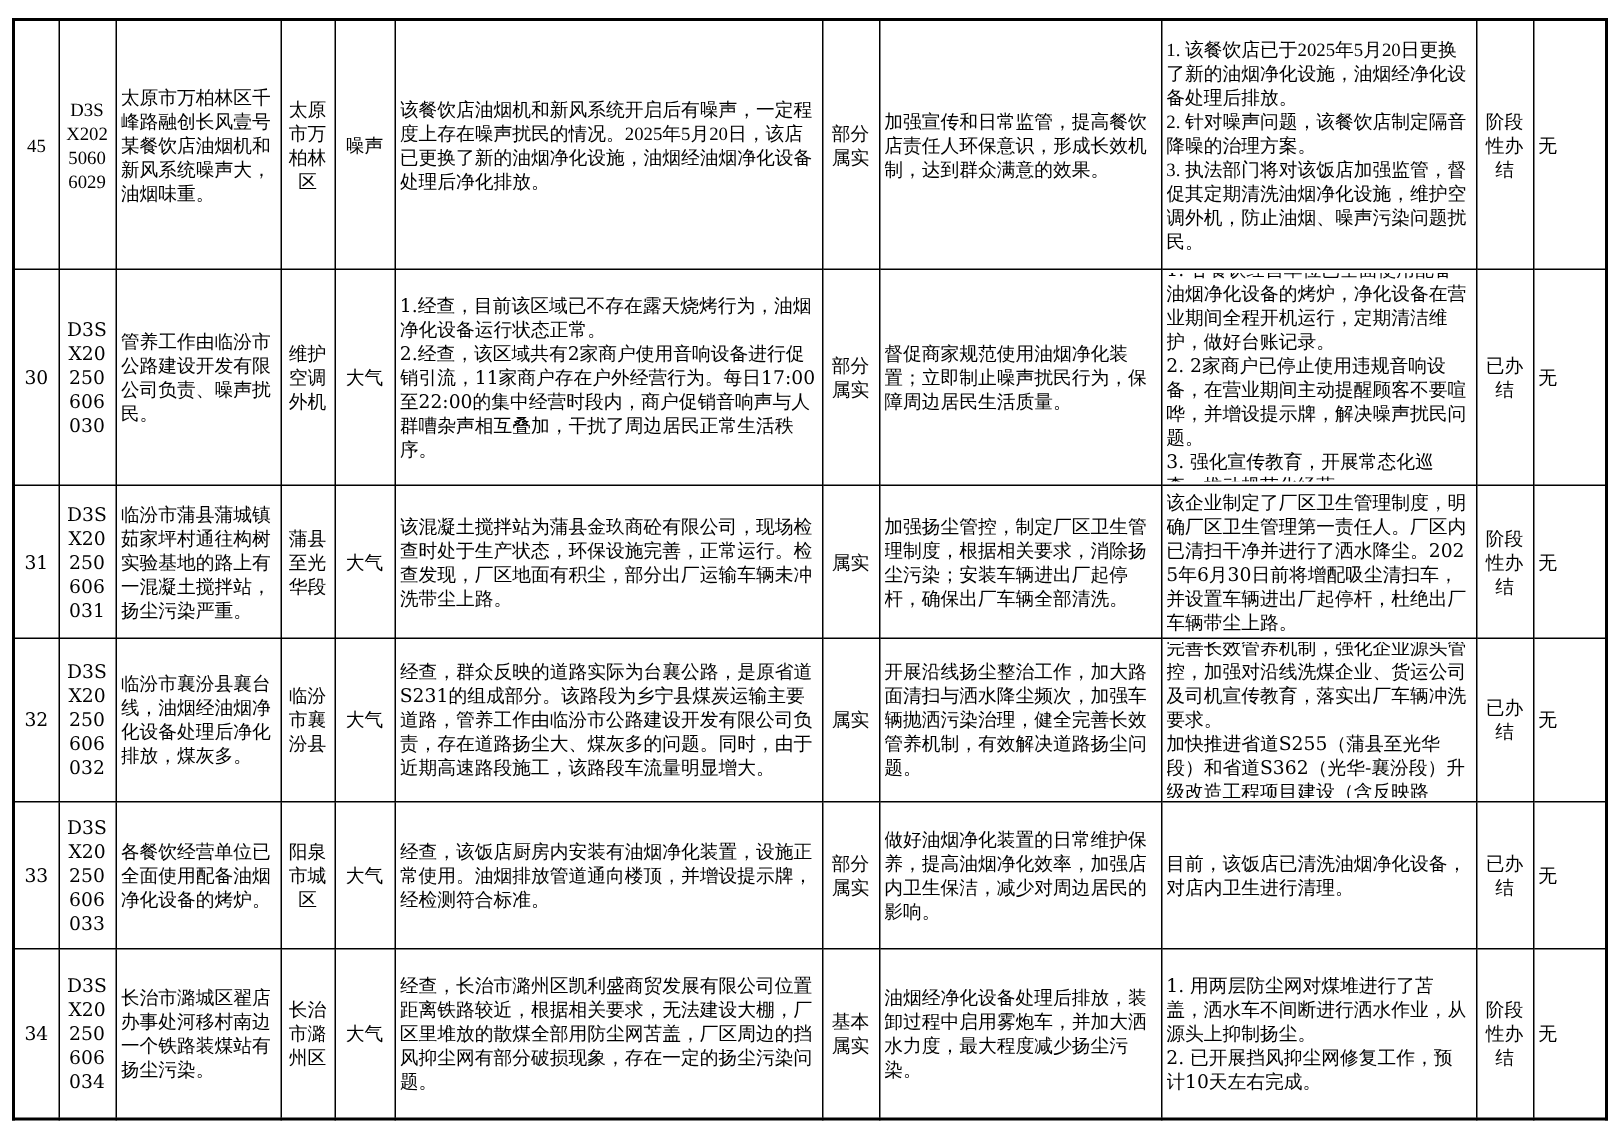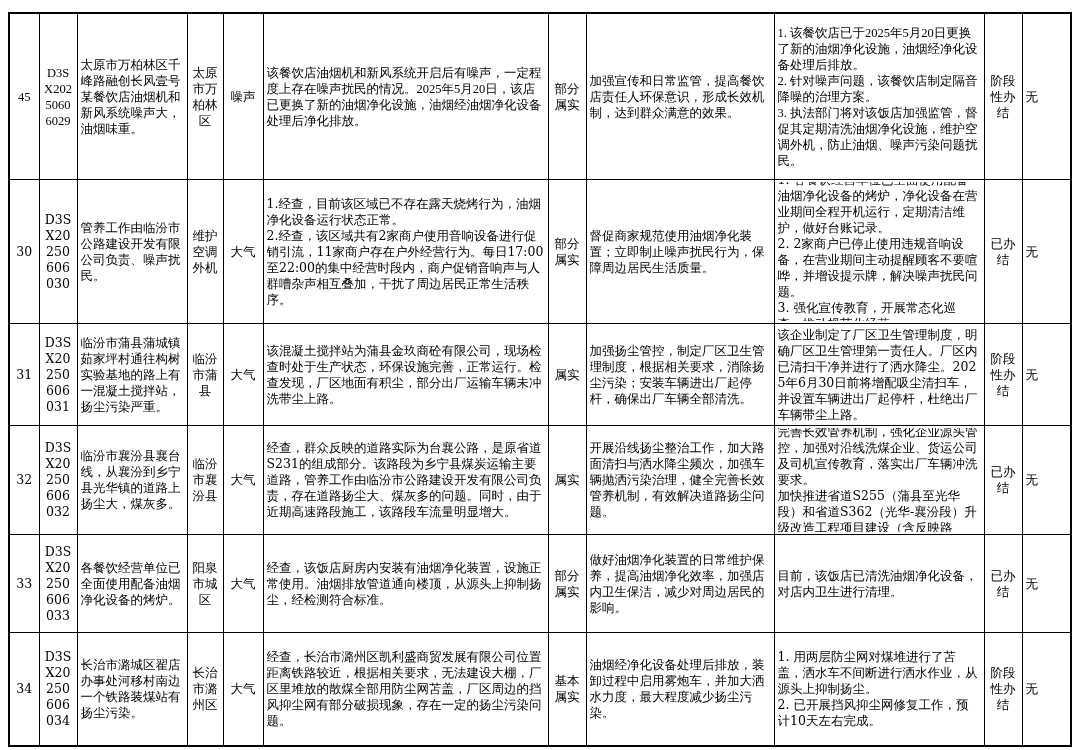--- a/index.html
+++ b/index.html
@@ -182,21 +182,21 @@
               <span>D3SX20250606031</span>
             </div>
           </td>
         <td class="c-left">
             <div class="cw">
               <span>临汾市蒲县蒲城镇茹家坪村通往构树实验基地的路上有一混凝土搅拌站，扬尘污染严重。</span>
             </div>
           </td>
         <td class="c-center">
             <div class="cw">
-              <span>临汾市蒲县</span>
+              <span>蒲县至光华段</span>
             </div>
           </td>
         <td class="c-center">
             <div class="cw">
               <span>大气</span>
             </div>
           </td>
         <td class="c-left">
             <div class="cw">
               <span>该混凝土搅拌站为蒲县金玖商砼有限公司，现场检查时处于生产状态，环保设施完善，正常运行。检查发现，厂区地面有积尘，部分出厂运输车辆未冲洗带尘上路。</span>
@@ -235,21 +235,21 @@
               <span>32</span>
             </div>
           </td>
         <td class="c-center col-case">
             <div class="cw">
               <span>D3SX20250606032</span>
             </div>
           </td>
         <td class="c-left">
             <div class="cw">
-              <span>临汾市襄汾县襄台线，从襄汾到乡宁县光华镇的道路上扬尘大，煤灰多。</span>
+              <span>临汾市襄汾县襄台线，油烟经油烟净化设备处理后净化排放，煤灰多。</span>
             </div>
           </td>
         <td class="c-center">
             <div class="cw">
               <span>临汾市襄汾县</span>
             </div>
           </td>
         <td class="c-center">
             <div class="cw">
               <span>大气</span>
@@ -309,21 +309,21 @@
               <span>阳泉市城区</span>
             </div>
           </td>
         <td class="c-center">
             <div class="cw">
               <span>大气</span>
             </div>
           </td>
         <td class="c-left">
             <div class="cw">
-              <span>经查，该饭店厨房内安装有油烟净化装置，设施正常使用。油烟排放管道通向楼顶，从源头上抑制扬尘，经检测符合标准。</span>
+              <span>经查，该饭店厨房内安装有油烟净化装置，设施正常使用。油烟排放管道通向楼顶，并增设提示牌，经检测符合标准。</span>
             </div>
           </td>
         <td class="c-center">
             <div class="cw">
               <span>部分属实</span>
             </div>
           </td>
         <td class="c-left">
             <div class="cw">
               <span>做好油烟净化装置的日常维护保养，提高油烟净化效率，加强店内卫生保洁，减少对周边居民的影响。</span>

